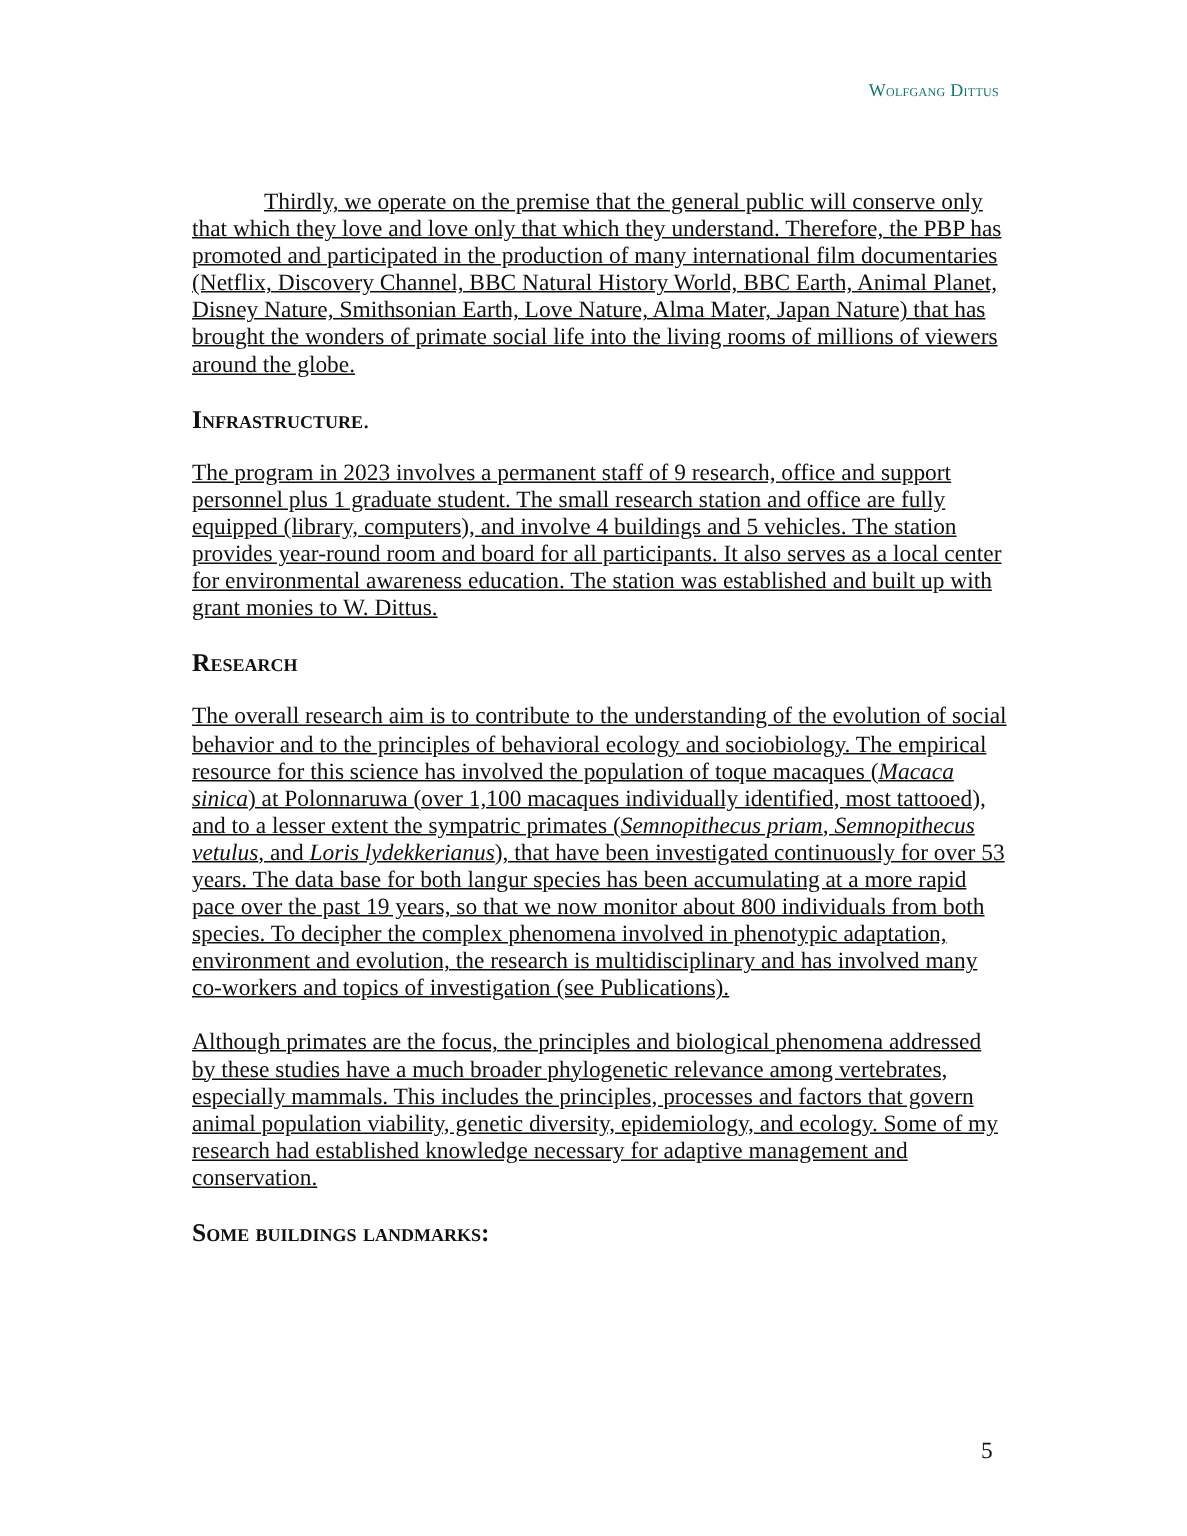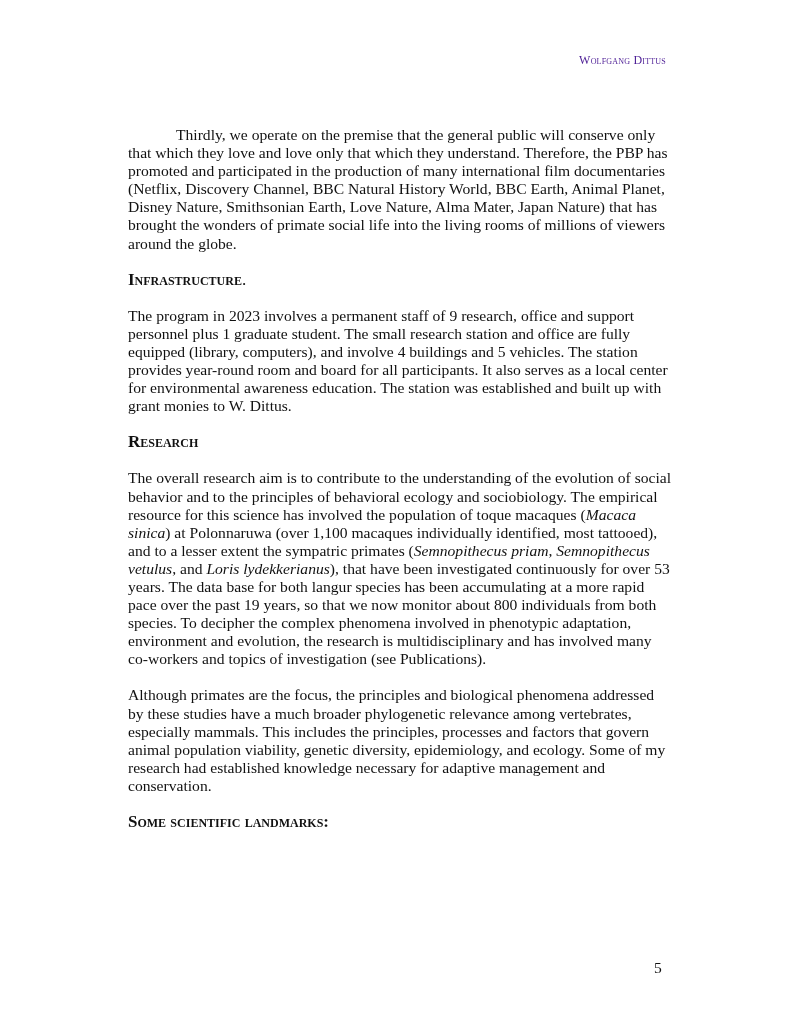--- a/index.html
+++ b/index.html
@@ -1,22 +1,22 @@
 <!DOCTYPE html>
 <html><head>
 <meta charset="utf-8">
 <style>
   html, body { margin: 0; padding: 0; background: #ffffff; }
   body { width: 791px; height: 1024px; position: relative; overflow: hidden;
          font-family: "Liberation Serif", serif; color: #111111; }
   .header { position: absolute; top: 53px; right: 125px; font-size: 12px;
-            font-variant: small-caps; letter-spacing: 0.2px; color: #4c1d95; }
+            font-variant: small-caps; letter-spacing: 0.2px; color: #0f766e; }
   .content { position: absolute; left: 128px; top: 126px; width: 545px;
              font-size: 15.6px; line-height: 18.1px; }
-  p { margin: 0 0 18px 0; }
+  p { margin: 0 0 18px 0; text-decoration: underline; }
   p.indent { text-indent: 48px; }
   h2 { margin: 0 0 18px 0; font-size: 17px; line-height: 18.1px;
        font-weight: bold; font-variant: small-caps; }
   .page-num { position: absolute; top: 959px; left: 654px; font-size: 15.6px; }
   i { font-style: italic; }
 </style>
 </head>
 <body>
 
 <div class="header">Wolfgang Dittus</div>
@@ -24,16 +24,16 @@
 <div class="content">
   <p class="indent">Thirdly, we operate on the premise that the general public will conserve only that which they love and love only that which they understand.  Therefore, the PBP has promoted and participated in the production of many international film documentaries (Netflix, Discovery Channel, BBC Natural History World, BBC Earth, Animal Planet, Disney Nature, Smithsonian Earth, Love Nature, Alma Mater, Japan Nature) that has brought the wonders of primate social life into the living rooms of millions of viewers around the globe.</p>
 
   <h2><span>Infrastructure</span><span style="font-weight:normal">.</span></h2>
   <p>The program in 2023 involves a permanent staff of 9 research, office and support personnel plus 1 graduate student.  The small research station and office are fully equipped (library, computers), and involve 4 buildings and 5 vehicles.  The station provides year-round room and board for all participants.  It also serves as a local center for environmental awareness education.  The station was established and built up with grant monies to W. Dittus.</p>
 
   <h2>Research</h2>
   <p><span>The overall research aim is to contribute to the understanding of the evolution of social behavior and to the principles of behavioral ecology and sociobiology.   The empirical resource for this science has involved the population of toque macaques (</span><i>Macaca sinica</i><span>) at Polonnaruwa (over 1,100 macaques individually identified, most tattooed), and to a lesser extent the sympatric primates (</span><i>Semnopithecus priam</i><span>, </span><i>Semnopithecus vetulus</i><span>, and </span><i>Loris lydekkerianus</i><span>), that have been investigated continuously for over 53 years.  The data base for both langur species has been accumulating at a more rapid pace over the past 19 years, so that we now monitor about 800 individuals from both species.  To decipher the complex phenomena involved in phenotypic adaptation, environment and evolution, the research is multidisciplinary and has involved many co-workers and topics of investigation (see Publications).</span></p>
   <p>Although primates are the focus, the principles and biological phenomena addressed by these studies have a much broader phylogenetic relevance among vertebrates, especially mammals. This includes the principles, processes and factors that govern animal population viability, genetic diversity, epidemiology, and ecology.   Some of my research had established knowledge necessary for adaptive management and conservation.</p>
 
-  <h2>Some scientific landmarks:</h2>
+  <h2>Some buildings landmarks:</h2>
 </div>
 
 <div class="page-num">5</div>
 
 </body></html>

